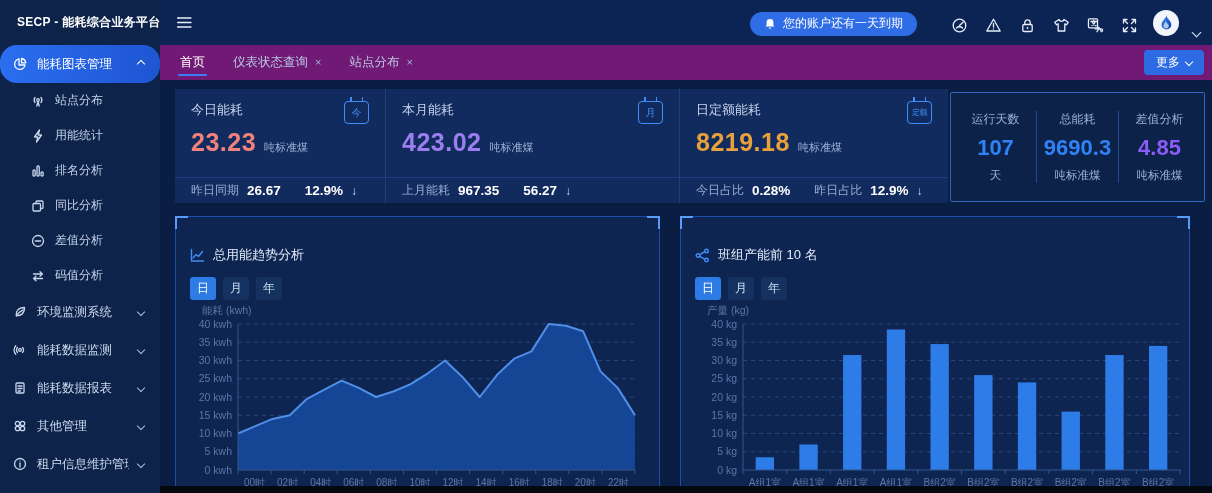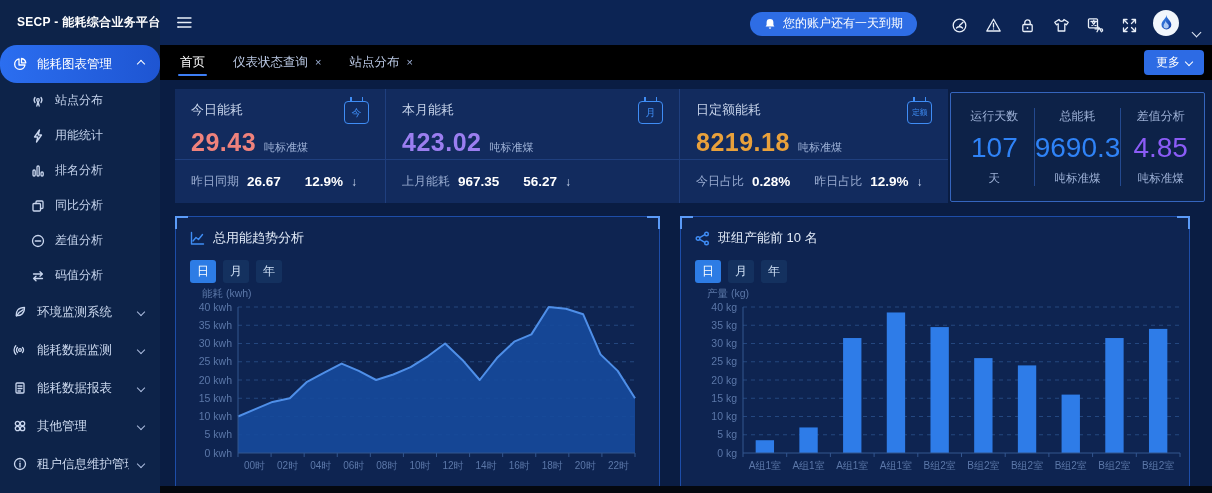--- a/index.html
+++ b/index.html
@@ -26,64 +26,64 @@
   .header { position:absolute; left:160px; top:0; right:0; height:45px; background:#0c2454; display:flex; align-items:center; padding:0 12px 0 14px; z-index:4; }
   .hicon { width:20px; height:20px; display:flex; align-items:center; justify-content:center; cursor:pointer; }
   .hicon svg { width:17px; height:17px; stroke:#e8eef8; fill:none; stroke-width:1.3; stroke-linecap:round; stroke-linejoin:round; }
   .header-right { margin-left:auto; display:flex; align-items:flex-end; gap:14px; }
   .notice-pill { height:24px; background:#2e6de5; border-radius:12px; display:flex; align-items:center; gap:7px; padding:0 14px; color:#fff; font-size:12px; cursor:pointer; white-space:nowrap; margin-right:18px; }
   .notice-pill svg { width:12px; height:12px; fill:#fff; }
   .avatar { width:26px; height:26px; border-radius:50%; background:#f2f6fc; display:flex; align-items:center; justify-content:center; cursor:pointer; }
   .user-chev { width:7px; height:7px; border-right:1.6px solid #dfe8f7; border-bottom:1.6px solid #dfe8f7; transform:rotate(45deg); margin-top:-3px; cursor:pointer; }
 
   
-  .tabbar { position:absolute; left:160px; top:45px; right:0; height:35px; background:#000000; display:flex; align-items:center; padding:0 8px 0 20px; gap:28px; z-index:4; }
+  .tabbar { position:absolute; left:160px; top:45px; right:0; height:35px; background:#701a75; display:flex; align-items:center; padding:0 8px 0 20px; gap:28px; z-index:4; }
   .tab { position:relative; height:100%; display:flex; align-items:center; gap:7px; font-size:12.5px; color:#b9c7e2; cursor:pointer; }
   .tab.active { color:#fff; }
   .tab.active::after { content:''; position:absolute; left:-2px; right:-2px; bottom:4px; height:2px; border-radius:2px; background:#3d7ef5; }
   .tab-close { font-size:11px; color:#9fb2d8; cursor:pointer; line-height:1; }
   .more-btn { margin-left:auto; height:25px; background:#2d6be4; color:#fff; font-size:12px; border:none; border-radius:4px; padding:0 12px; display:flex; align-items:center; gap:6px; cursor:pointer; }
   .more-btn .chev { border-color:#fff; margin:0 0 2px 0; }
 
   
   .content { position:absolute; left:160px; top:80px; right:0; bottom:0; background:#0a1d43; }
   .bottom-strip { position:absolute; left:0; right:0; bottom:0; height:7px; background:#04080f; }
 
   
   .stats-panel { position:absolute; left:15px; top:9px; width:773px; height:114px; background:#122b5e; display:flex; }
   .stat-card { position:relative; border-right:1px solid #1f3f7e; display:flex; flex-direction:column; }
   .stat-card:nth-child(1){ width:211px; } .stat-card:nth-child(2){ width:294px; } .stat-card:nth-child(3){ flex:1; border-right:none; }
-  .stat-top { height:71px; border-bottom:1px solid #1f3f7e; padding:12px 16px 0; position:relative; }
+  .stat-top { height:89px; border-bottom:1px solid #1f3f7e; padding:12px 16px 0; position:relative; }
   .stat-title { font-size:13px; color:#c6d3ea; }
   .stat-valrow { margin-top:9px; display:flex; align-items:baseline; gap:8px; }
   .stat-value { font-size:25px; font-weight:bold; letter-spacing:.5px; }
   .stat-unit { font-size:11px; color:#9fb3d8; }
   .cal-icon { position:absolute; right:16px; top:12px; width:25px; height:23px; border:1.3px solid #3f8df5; border-radius:4px; color:#3f8df5; font-size:10px; display:flex; align-items:center; justify-content:center; }
   .cal-icon.small { font-size:8px; letter-spacing:-0.5px; }
   .cal-icon::before, .cal-icon::after { content:''; position:absolute; top:-5px; width:1.5px; height:5px; background:#3f8df5; }
   .cal-icon::before { left:5px; } .cal-icon::after { right:5px; }
   .stat-foot { flex:1; display:flex; align-items:center; gap:8px; padding:0 16px; font-size:12px; color:#98abd0; white-space:nowrap; }
   .foot-val { color:#fff; font-weight:bold; font-size:13.5px; }
   .foot-trend { color:#c9d6ee; font-size:12px; }
   .foot-gap { width:8px; }
 
   .summary-panel { position:absolute; left:790px; top:12px; width:255px; height:110px; background:#0d2248; border:1px solid #3565bd; border-radius:2px; display:flex; align-items:center; padding:10px 4px; }
   .sum-col { flex:1; text-align:center; display:flex; flex-direction:column; gap:7px; }
   .sum-col + .sum-col { border-left:1px solid #23498f; }
   .sum-label { font-size:12px; color:#9db1d6; }
-  .sum-value { font-size:28px; font-weight:normal; color:#2f83f7; }
+  .sum-value { font-size:22px; font-weight:bold; color:#2f83f7; }
   .sum-unit { font-size:11.5px; color:#9db1d6; }
 
   
   .chart-panel { position:absolute; top:136px; height:272px; background:#0e2451; border:1px solid #1d4da8; }
   .chart-panel.left { left:15px; width:485px; }
   .chart-panel.right { left:520px; width:510px; }
   .chart-panel::before { content:''; position:absolute; top:-1px; left:-1px; width:11px; height:11px; border-top:2px solid #5b9bf8; border-left:2px solid #5b9bf8; }
   .chart-panel::after { content:''; position:absolute; top:-1px; right:-1px; width:11px; height:11px; border-top:2px solid #5b9bf8; border-right:2px solid #5b9bf8; }
-  .cp-header { display:flex; align-items:center; gap:8px; padding:12px 14px 0; font-size:13px; color:#e2ebf8; }
+  .cp-header { display:flex; align-items:center; gap:8px; padding:29px 14px 0; font-size:13px; color:#e2ebf8; }
   .cp-header svg { width:15px; height:15px; stroke:#3f8df5; fill:none; stroke-width:1.4; stroke-linecap:round; stroke-linejoin:round; }
   .toggles { display:flex; gap:7px; padding:13px 14px 0; }
   .tog { min-width:25px; height:23px; padding:0 7px; font-size:12px; border-radius:3px; background:#14315f; color:#cfe0f5; border:none; cursor:pointer; }
   .tog.active { background:#2d7ce5; color:#fff; }
   .chart-svg { display:block; margin:4px 12px 0; }
   .chart-svg text { font-family:"Liberation Sans", sans-serif; }
 </style>
 </head>
 <body>
 
@@ -322,21 +322,21 @@
   </div>
 
   <div class="content">
 
     <div class="stats-panel">
       <div class="stat-card">
         <div class="stat-top">
           <div class="stat-title">今日能耗</div>
           <div class="cal-icon">今</div>
           <div class="stat-valrow">
-            <span class="stat-value" style="color: rgb(239, 130, 124);">29.43</span>
+            <span class="stat-value" style="color: rgb(239, 130, 124);">23.23</span>
             <span class="stat-unit">吨标准煤</span>
           </div>
         </div>
         <div class="stat-foot">
           <span>昨日同期</span>
           <span class="foot-val">26.67</span>
           <span class="foot-gap"></span>
           <span class="foot-val">12.9%</span>
           <span class="foot-trend">↓</span>
         </div>

